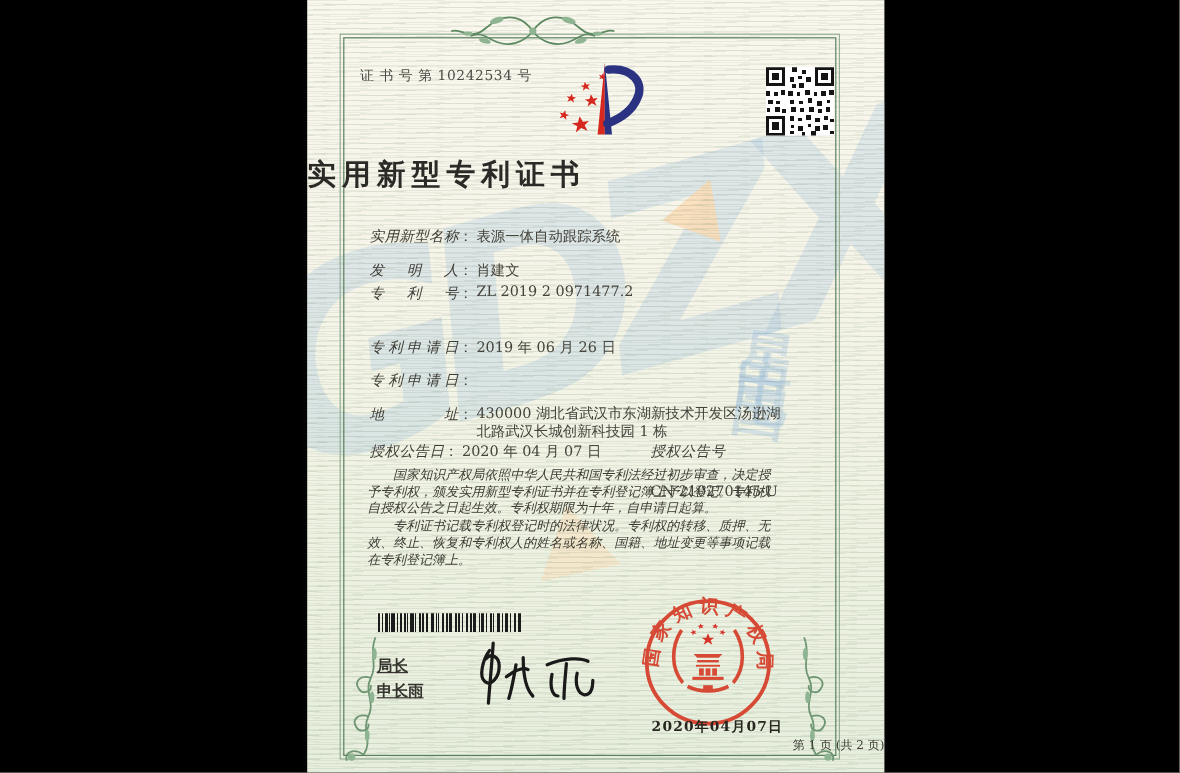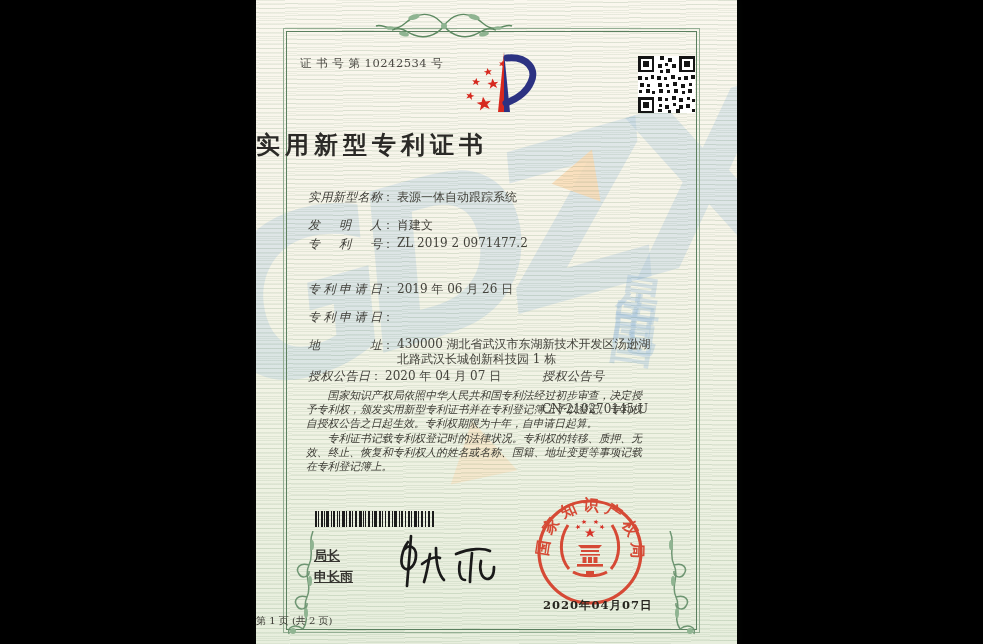--- a/index.html
+++ b/index.html
@@ -40,21 +40,21 @@
   .grant2{position:absolute;left:234px;top:0;display:flex;font-size:12px;color:#3e3d37;flex-direction:column;}
   .grant2 .flabel{width:62px;}
   .paras{position:absolute;left:50px;top:389px;width:336px;font-size:10.8px;line-height:14px;
         color:#3c3b34;text-align:justify;font-style:italic;}
   .paras p{margin:0 0 1px 0;text-indent:2em;}
   .barcode{position:absolute;left:59px;top:511px;}
   .officer{position:absolute;left:58px;top:545px;font-size:13px;font-weight:bold;color:#35342f;line-height:21px;text-decoration:underline;}
   .signature{position:absolute;left:122px;top:524px;}
   .seal{position:absolute;left:279px;top:497px;opacity:.94;}
   .seal-date{position:absolute;left:287px;top:587px;font-size:11.5px;font-weight:bold;color:#26251f;letter-spacing:1px;z-index:5;margin-top:11px;}
-  .pfooter{position:absolute;left:0;top:614px;width:100%;text-align:left;font-size:10px;color:#3c3b34;}
+  .pfooter{position:absolute;left:0;top:614px;width:100%;text-align:right;font-size:10px;color:#3c3b34;}
   .ornament-top{position:absolute;left:50%;top:8px;transform:translateX(-53px);margin-left:-70px;z-index:3;}
   .flourish{position:absolute;bottom:9px;z-index:3;}
   .flourish.fl-left{left:27px;}
   .flourish.fl-right{right:37px;transform:scaleX(-1);}
 </style>
 </head>
 <body>
 
 <div class="canvas">
   <div class="page">

